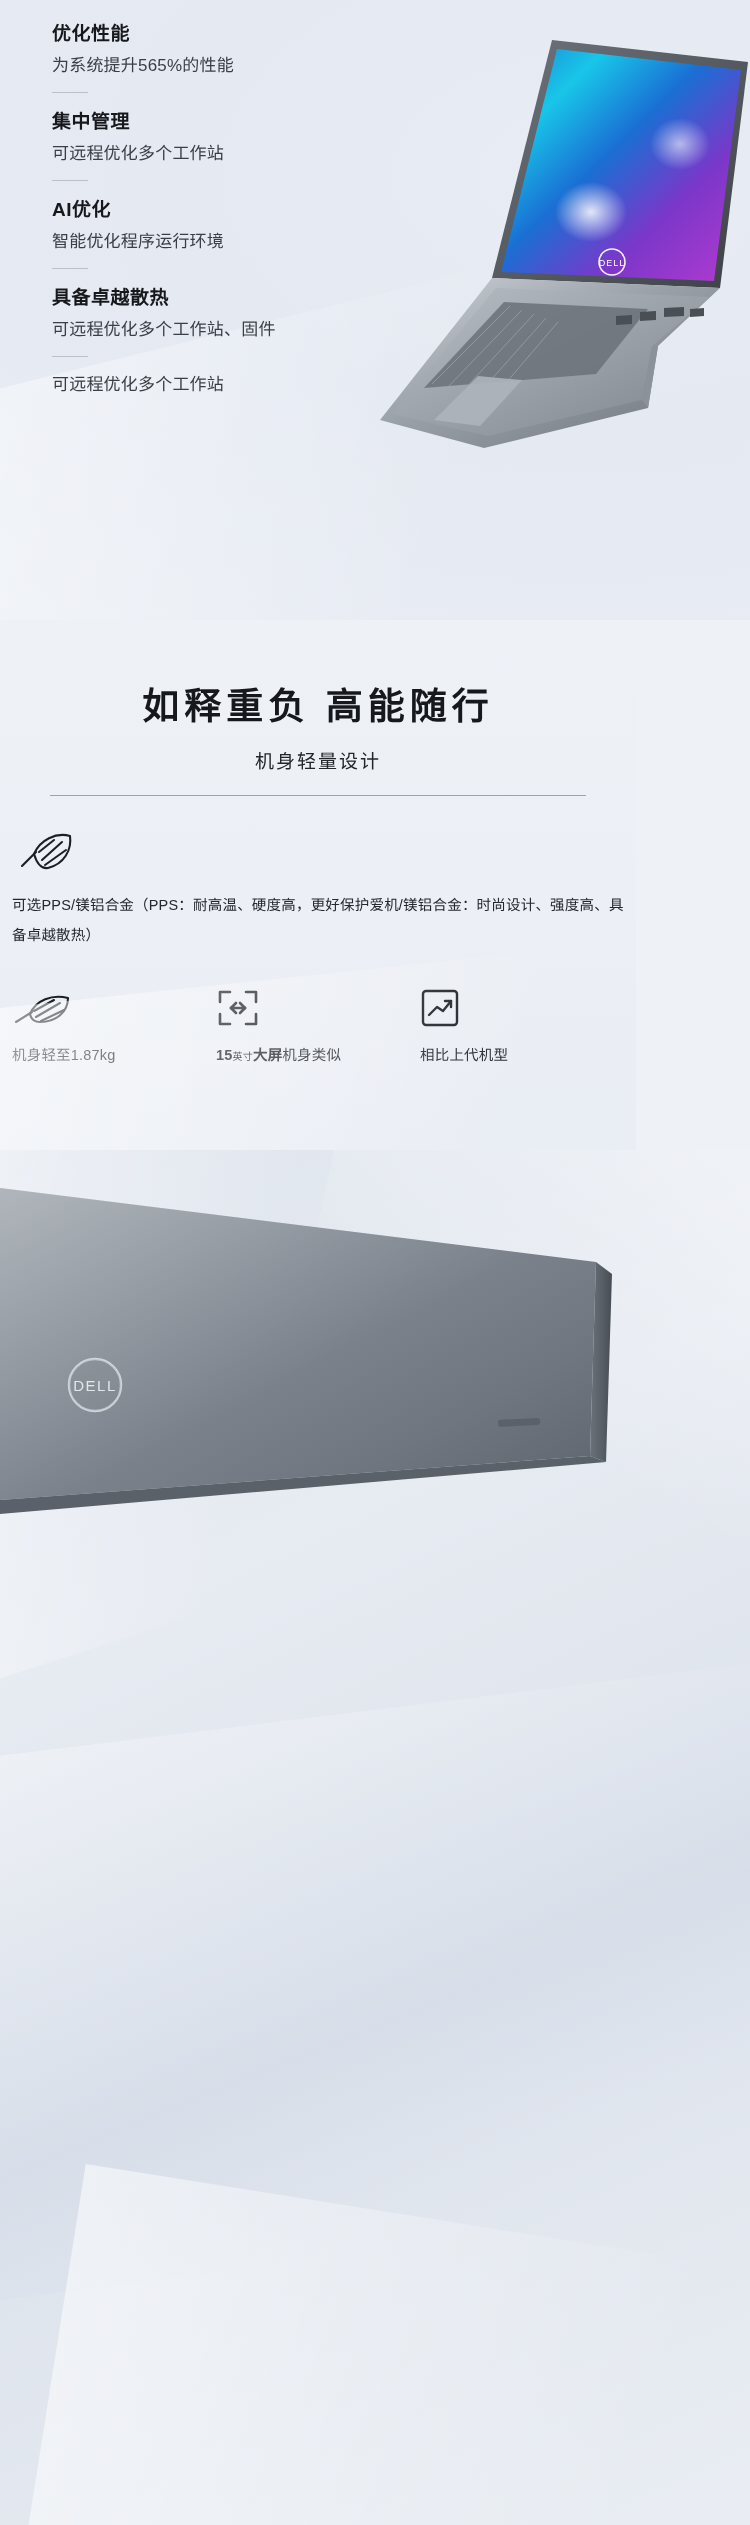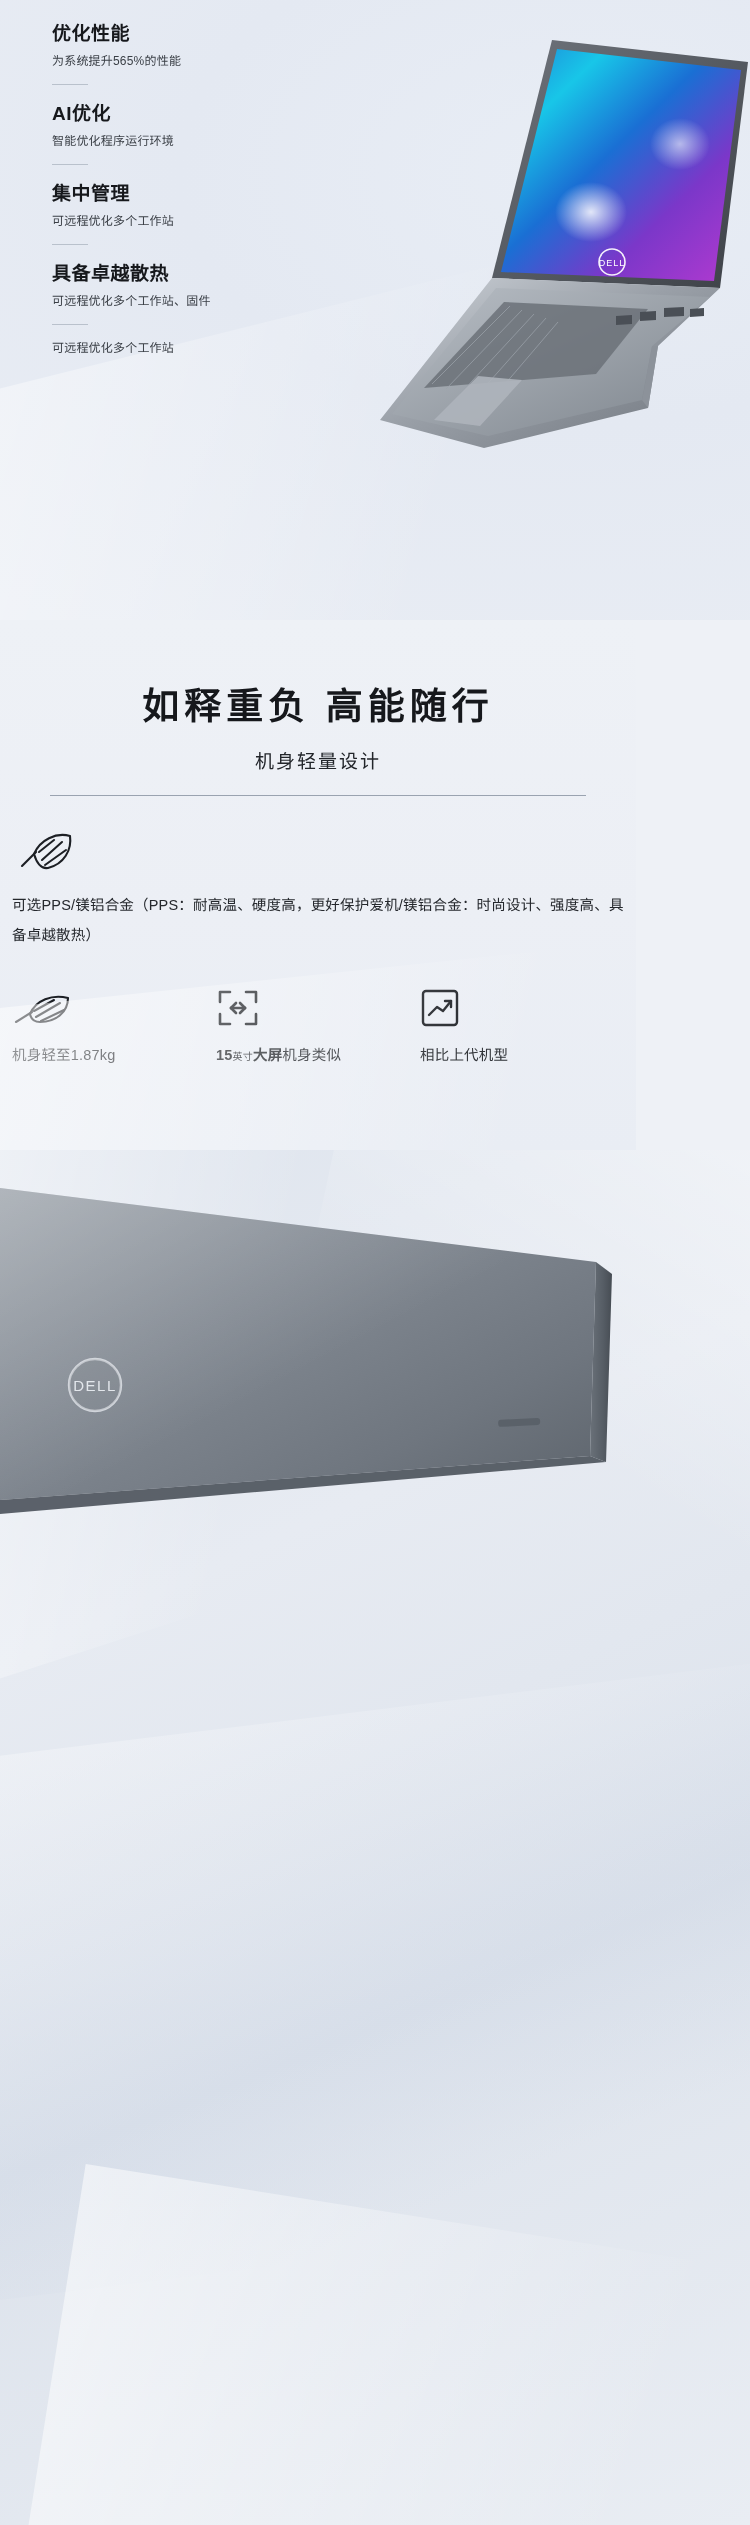--- a/index.html
+++ b/index.html
@@ -63,21 +63,21 @@
   }
   .feature h3 {
     margin: 0 0 6px 0;
     font-size: 19px;
     font-weight: 700;
     letter-spacing: .5px;
     color: #16181c;
   }
   .feature p {
     margin: 0;
-    font-size: 12px;
+    font-size: 17px;
     color: #3a3f46;
     letter-spacing: .2px;
   }
 
   
   .laptop {
     position: absolute;
     right: -6px;
     top: 16px;
     width: 460px;
@@ -288,26 +288,26 @@
         </g>
       </svg>
     </div>
 
     <div class="feature-list">
       <div class="feature">
         <h3>优化性能</h3>
         <p>为系统提升565%的性能</p>
       </div>
       <div class="feature">
+        <h3>集中管理</h3>
+        <p>可远程优化多个工作站</p>
+      </div>
+      <div class="feature">
         <h3>AI优化</h3>
         <p>智能优化程序运行环境</p>
-      </div>
-      <div class="feature">
-        <h3>集中管理</h3>
-        <p>可远程优化多个工作站</p>
       </div>
       <div class="feature">
         <h3>具备卓越散热</h3>
         <p>可远程优化多个工作站、固件</p>
       </div>
       <div class="feature">
         <p>可远程优化多个工作站</p>
       </div>
     </div>
   </section>

